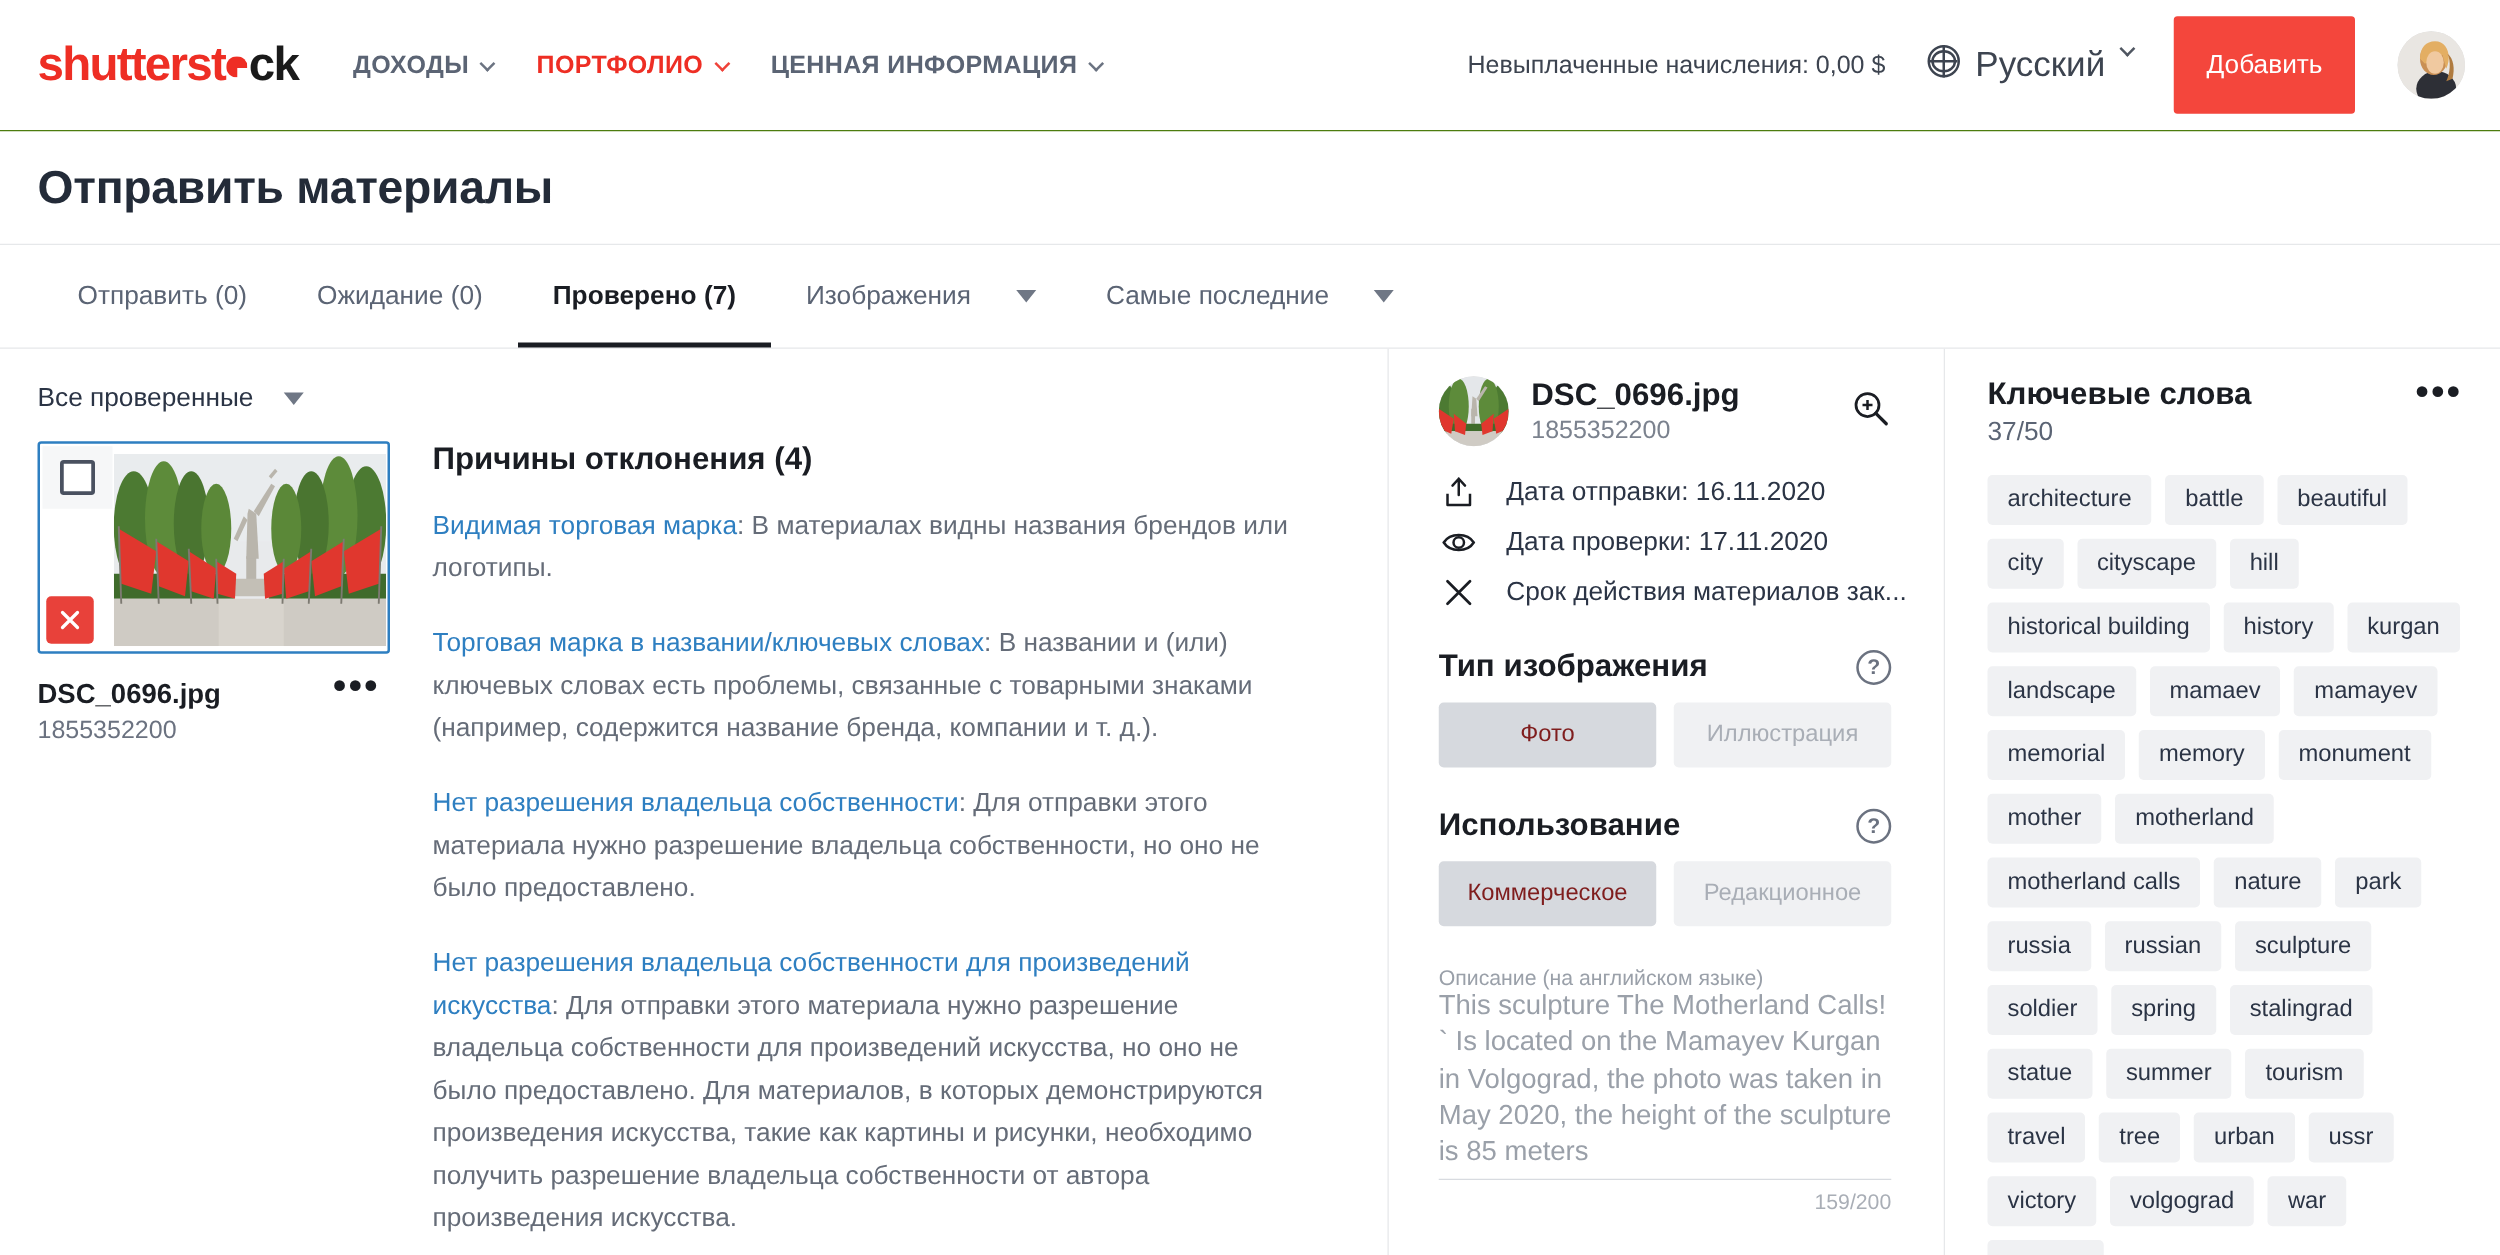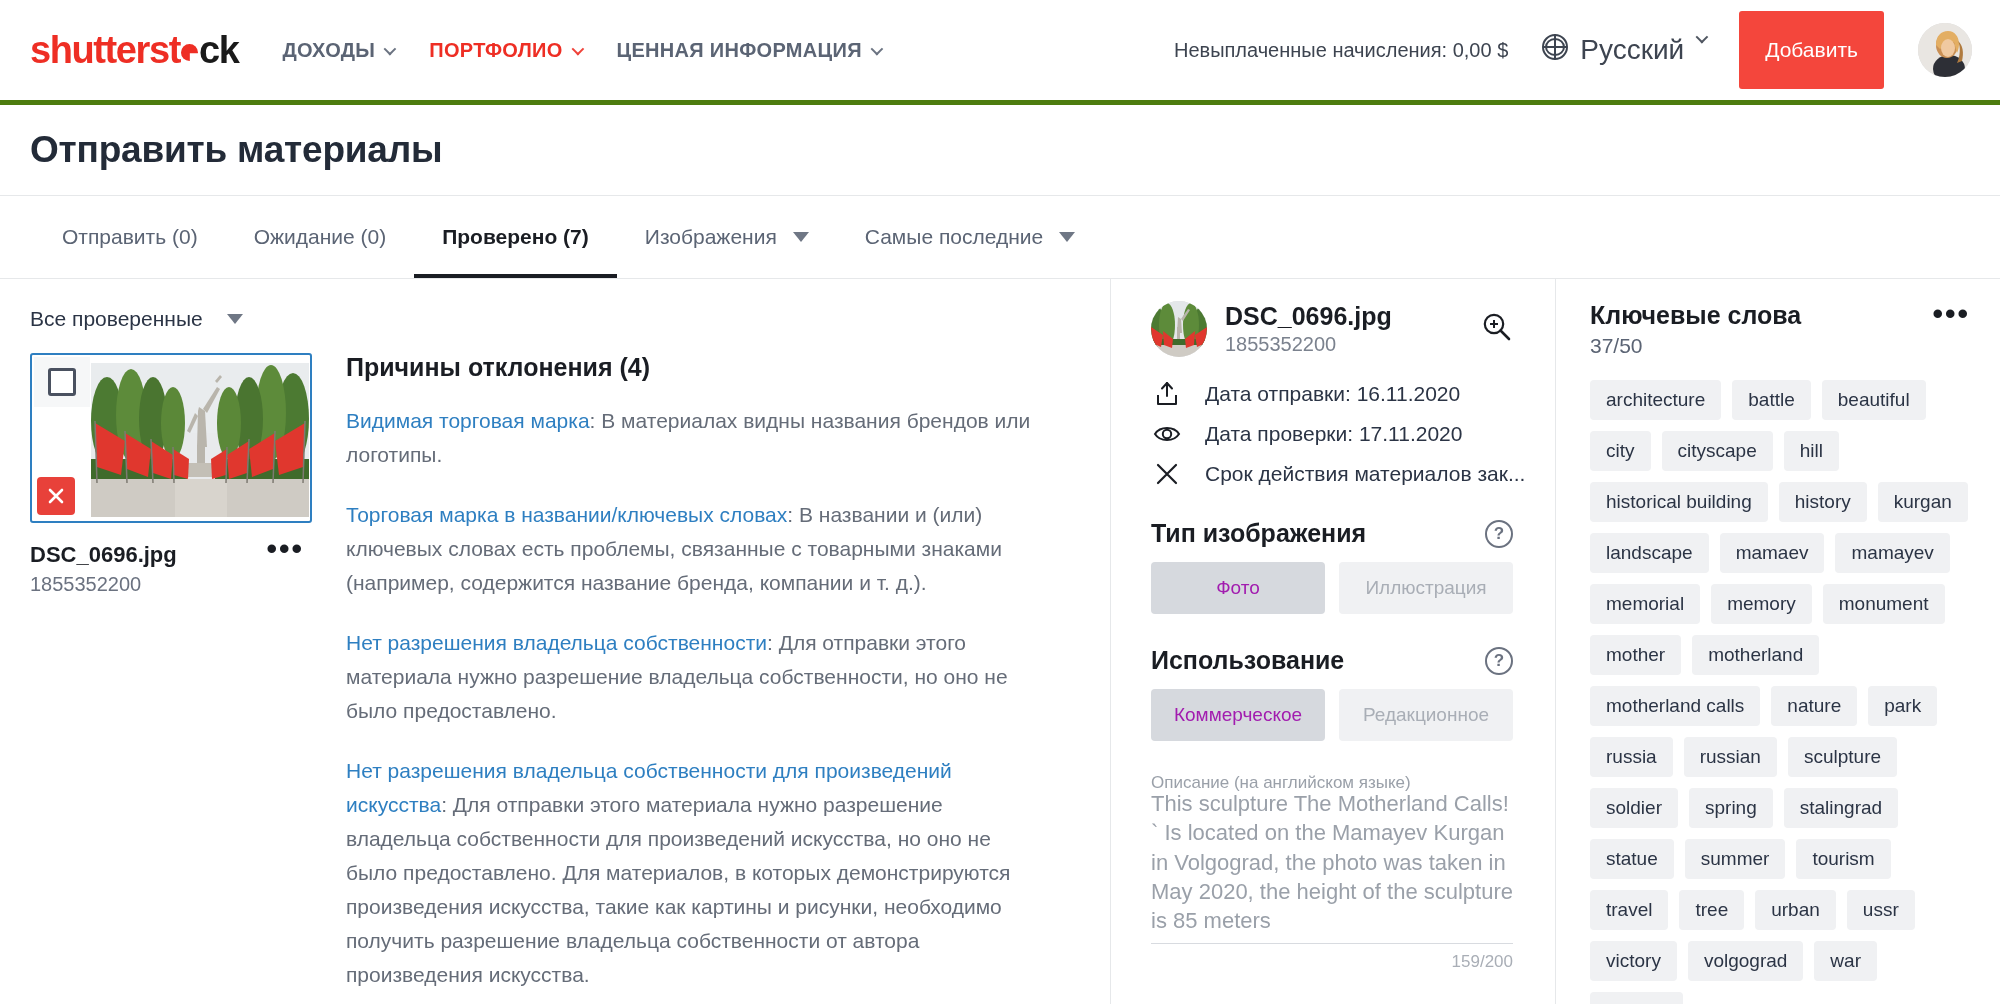--- a/index.html
+++ b/index.html
@@ -10,21 +10,21 @@
     color: #2b3445;
     overflow: hidden;
   }
 
   
   .header {
     height: 105px;
     display: flex;
     align-items: center;
     padding: 0 28px 0 30px;
-    border-bottom: 5px solid #4d7c0f;
+    border-bottom: 1px solid #4d7c0f;
     position: relative;
   }
   .logo {
     font-size: 38px;
     font-weight: 700;
     letter-spacing: -1.4px;
     white-space: nowrap;
     margin-right: 44px;
     line-height: 1;
   }
@@ -152,21 +152,21 @@
     padding: 0 28px;
     cursor: pointer;
     white-space: nowrap;
     position: relative;
   }
   .tab.active {
     color: #1a1d23;
     font-weight: 700;
     box-shadow: inset 0 -4px 0 0 #1a1d23;
   }
-  .tab.drop { gap: 16px; }
+  .tab.drop { gap: 36px; }
   .tri {
     width: 0; height: 0;
     border-left: 8px solid transparent;
     border-right: 8px solid transparent;
     border-top: 10px solid #6f7785;
   }
 
   
   .main {
     display: flex;
@@ -301,21 +301,21 @@
   }
   .seg { display: flex; gap: 14px; }
   .seg-btn {
     flex: 1 1 0;
     height: 52px;
     border-radius: 4px;
     display: flex; align-items: center; justify-content: center;
     font-size: 19px;
     cursor: pointer;
   }
-  .seg-btn.on  { background: #d6d9de; color: #a21caf; }
+  .seg-btn.on  { background: #d6d9de; color: #7f1d1d; }
   .seg-btn.off { background: #f0f1f3; color: #a9aeb6; }
 
   .desc-wrap { margin-top: 34px; position: relative; }
   .desc-label {
     font-size: 17px; color: #9aa0a9;
     position: absolute; top: -2px; left: 0;
   }
   .desc-text {
     font-size: 22px; line-height: 1.33; color: #9aa0a9;
     padding-top: 14px;

